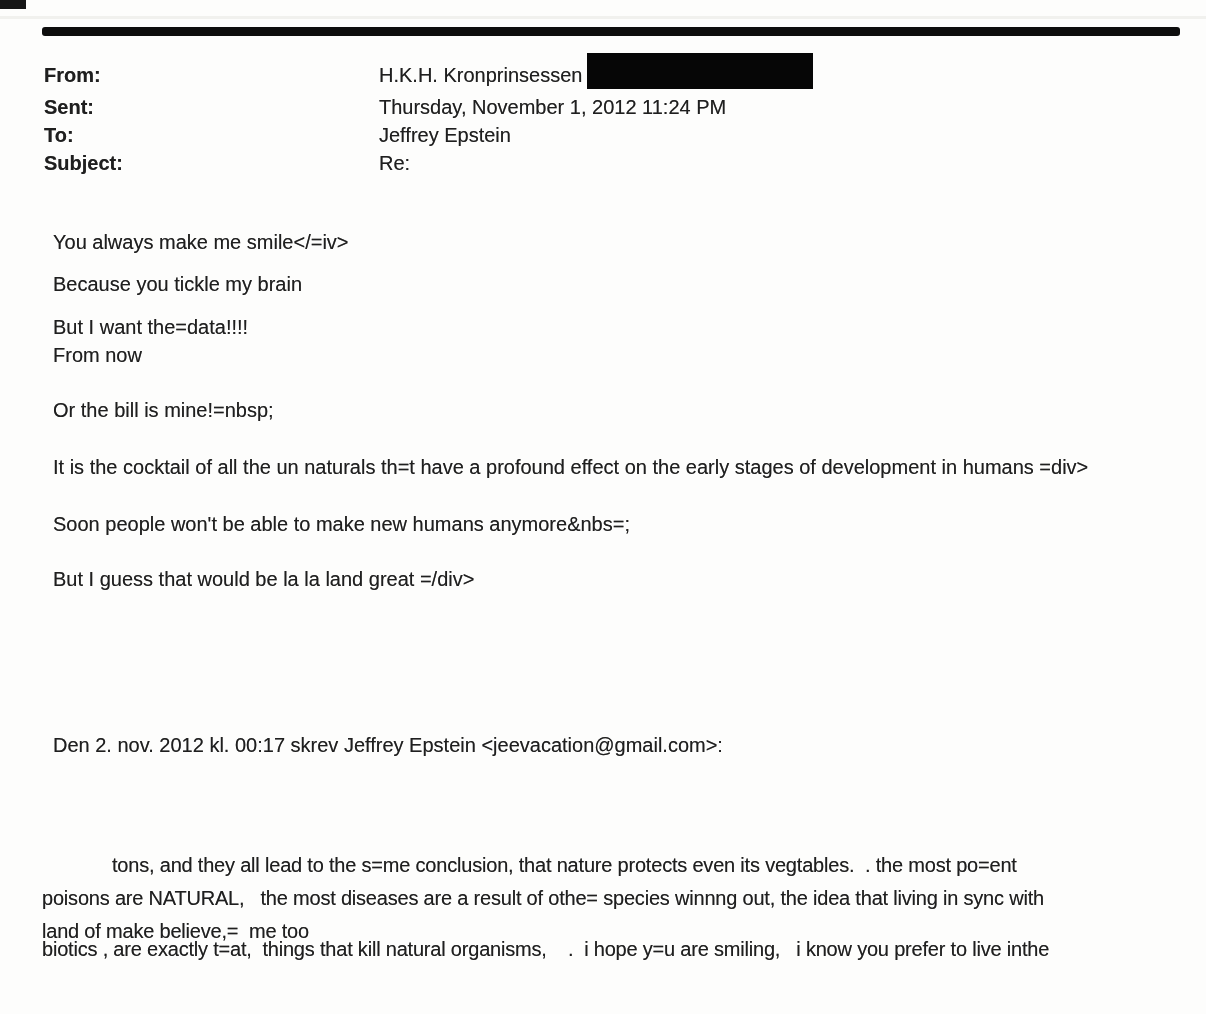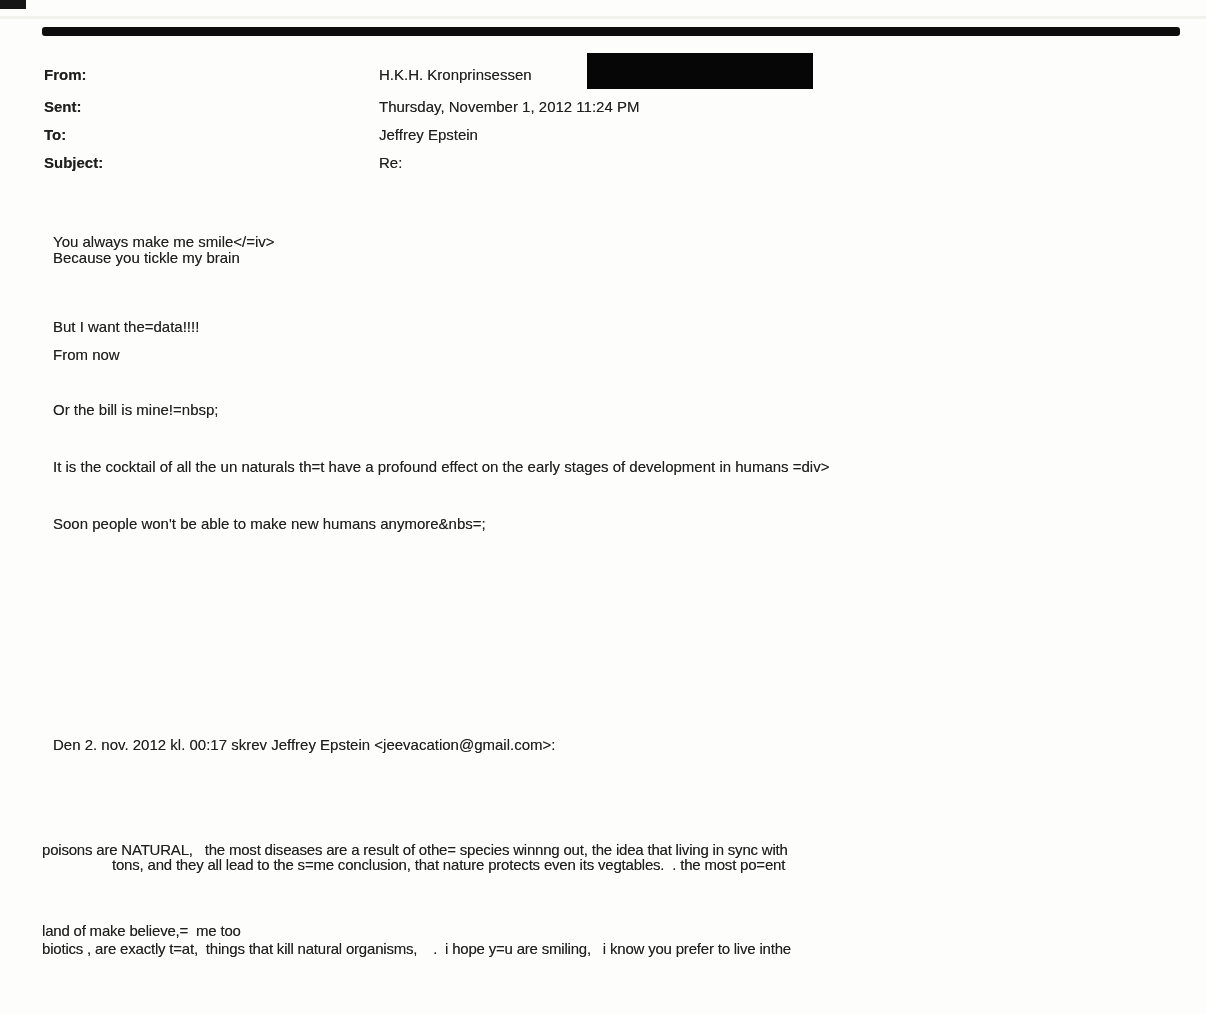--- a/index.html
+++ b/index.html
@@ -11,21 +11,21 @@
     position: relative;
     width: 1206px;
     height: 1014px;
     background: #fdfdfc;
     overflow: hidden;
     font-family: "Liberation Sans", sans-serif;
     color: #1f1f1f;
   }
   .txt {
     position: absolute;
-    font-size: 15px;
+    font-size: 20px;
     line-height: 24px;
     white-space: pre-wrap;
     color: #1f1f1f;
     text-shadow: 0 0 0.5px rgba(30,30,30,0.55);
   }
   .hdr-label {
     left: 44px;
     font-weight: bold;
   }
   .hdr-value {
@@ -82,27 +82,28 @@
   <div class="txt hdr-label" style="top:123px">To:</div>
   <div class="txt hdr-label" style="top:151px">Subject:</div>
 
   <div class="txt hdr-value" style="top:63px">H.K.H. Kronprinsessen</div>
   <div class="redaction-bar"></div>
   <div class="txt hdr-value" style="top:95px">Thursday, November 1, 2012 11:24 PM</div>
   <div class="txt hdr-value" style="top:123px">Jeffrey Epstein</div>
   <div class="txt hdr-value" style="top:151px">Re:</div>
 
   <div class="txt body-line" style="top:230px">You always make me smile&lt;/=iv&gt;</div>
-  <div class="txt body-line" style="top:246px">Because you tickle my brain</div>
+  <div class="txt body-line" style="top:272px">Because you tickle my brain</div>
   <div class="txt body-line" style="top:315px">But I want the=data!!!!</div>
   <div class="txt body-line" style="top:343px">From now</div>
   <div class="txt body-line" style="top:398px">Or the bill is mine!=nbsp;</div>
   <div class="txt body-line" style="top:512px">Soon people won't be able to make new humans anymore&amp;nbs=;</div>
   <div class="txt body-line" style="top:455px">It is the cocktail of all the un naturals th=t have a profound effect on the early stages of development in humans =div&gt;</div>
+  <div class="txt body-line" style="top:567px">But I guess that would be la la land great =/div&gt;</div>
 
   <div class="txt body-line" style="top:733px">Den 2. nov. 2012 kl. 00:17 skrev Jeffrey Epstein &lt;jeevacation@gmail.com&gt;:</div>
 
   <div class="txt quote-line first" style="top:853px">tons, and they all lead to the s=me conclusion, that nature protects even its vegtables.  . the most po=ent</div>
-  <div class="txt quote-line" style="top:838px">poisons are NATURAL,   the most diseases are a result of othe= species winnng out, the idea that living in sync with</div>
+  <div class="txt quote-line" style="top:886px">poisons are NATURAL,   the most diseases are a result of othe= species winnng out, the idea that living in sync with</div>
   <div class="txt quote-line" style="top:937px">biotics , are exactly t=at,  things that kill natural organisms,    .  i hope y=u are smiling,   i know you prefer to live inthe</div>
   <div class="txt quote-line" style="top:919px">land of make believe,=  me too</div>
 
 </div>
 
 </body></html>

